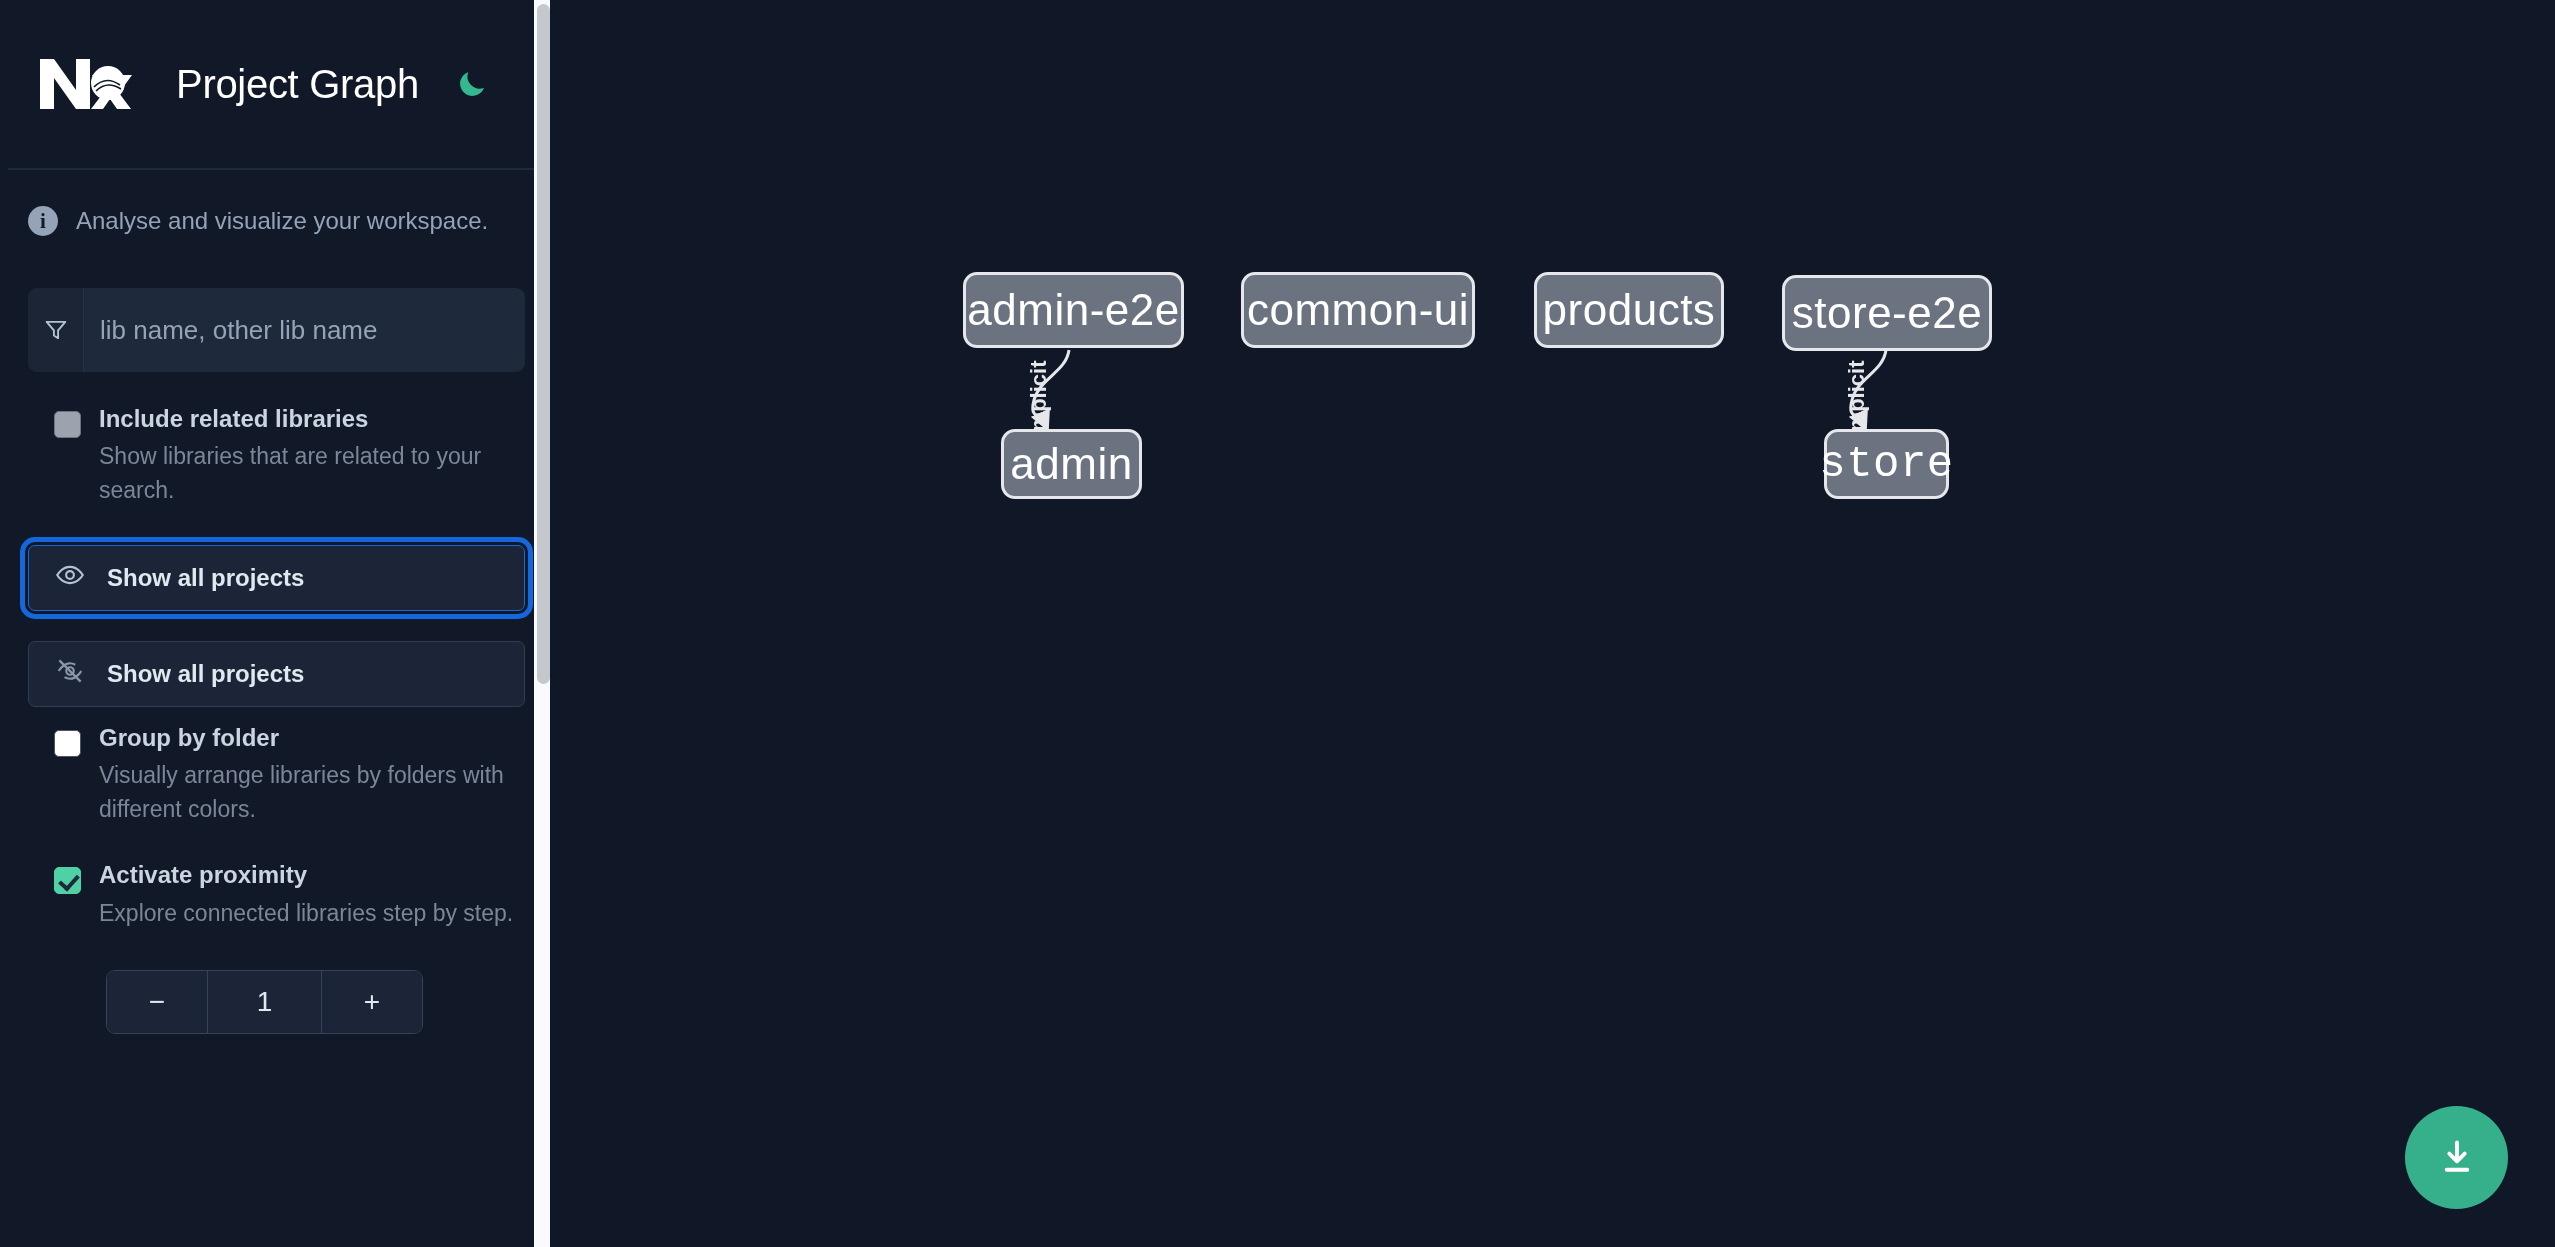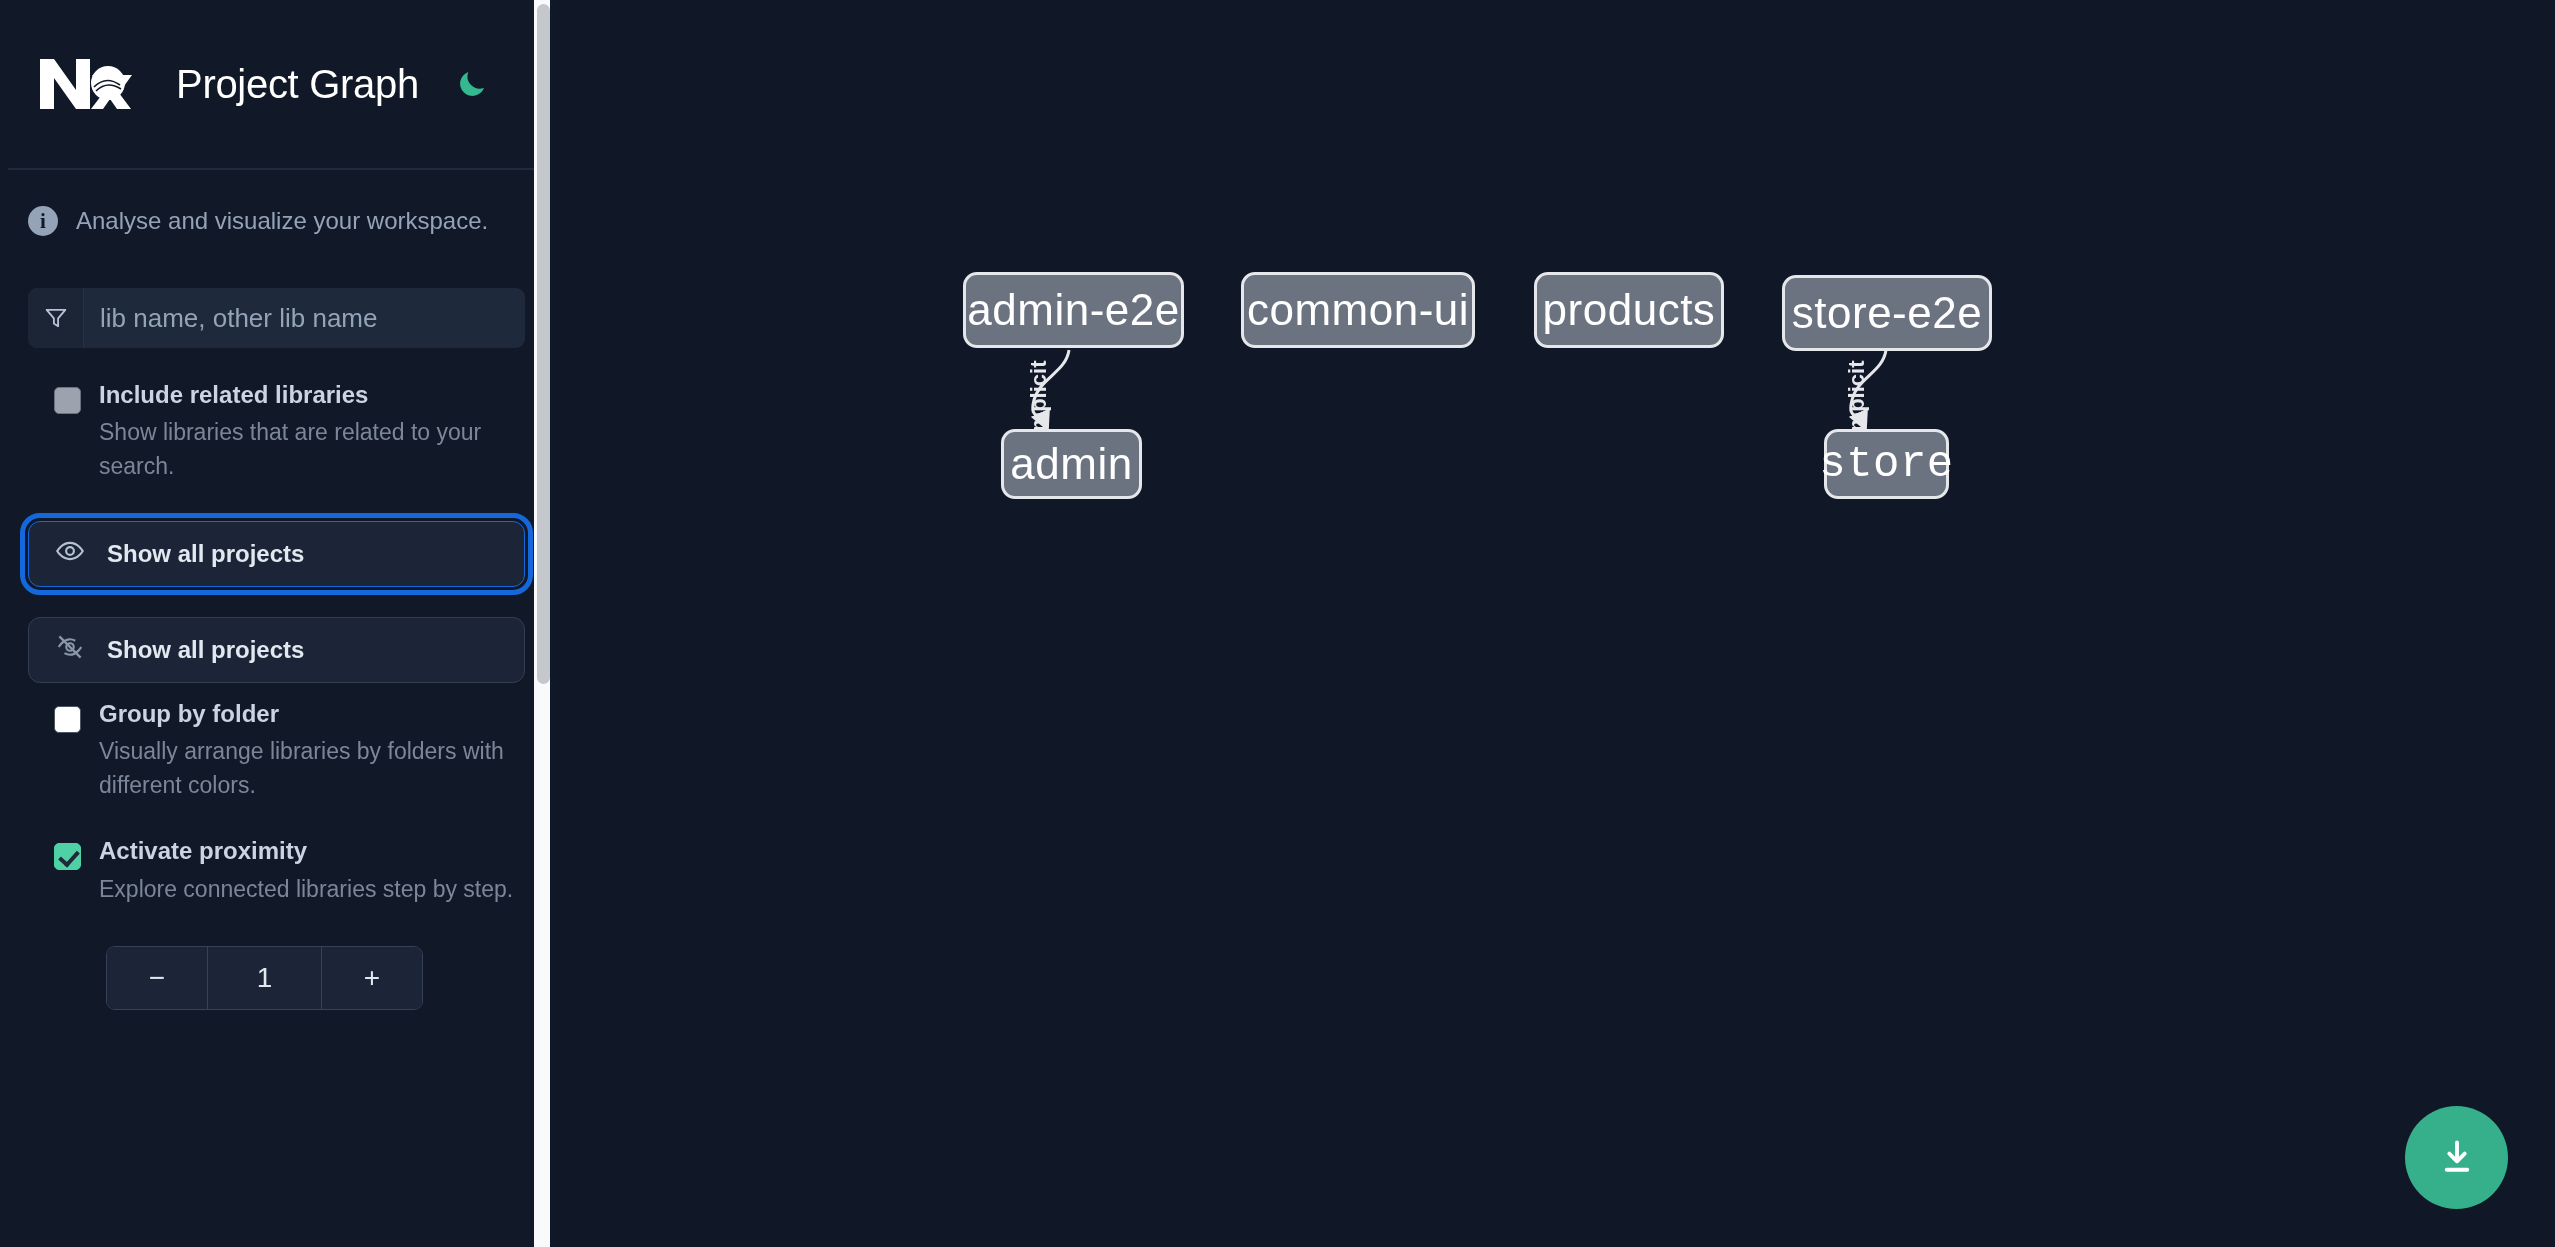--- a/index.html
+++ b/index.html
@@ -63,21 +63,21 @@
     font-family: "Liberation Serif", serif;
     display: flex; align-items: center; justify-content: center;
     line-height: 1;
   }
   .desc-text { color: #94a3b8; font-size: 24px; }
 
   .search-wrap { padding: 52px 28px 0 28px; }
   .search-box {
     display: flex;
     align-items: stretch;
-    height: 60px;
+    height: 84px;
     background: #1e293b;
     border-radius: 9px;
     overflow: hidden;
   }
   .search-icon-cell {
     width: 56px;
     display: flex; align-items: center; justify-content: center;
     border-right: 1px solid #33415580;
     background: #1b2535;
   }
@@ -124,21 +124,21 @@
   .btn-wrap { padding: 38px 28px 0 28px; }
   .big-btn {
     width: 100%;
     height: 66px;
     display: flex;
     align-items: center;
     gap: 22px;
     padding-left: 26px;
     background: #1b2537;
     border: 1px solid #313e52;
-    border-radius: 12px;
+    border-radius: 7px;
     color: #e2e8f0;
     font-size: 24px;
     font-weight: bold;
     font-family: "Liberation Sans", sans-serif;
     cursor: pointer;
   }
   .big-btn.focused {
     outline: 5px solid #1568dc;
     outline-offset: 3px;
     border-color: #1568dc;

